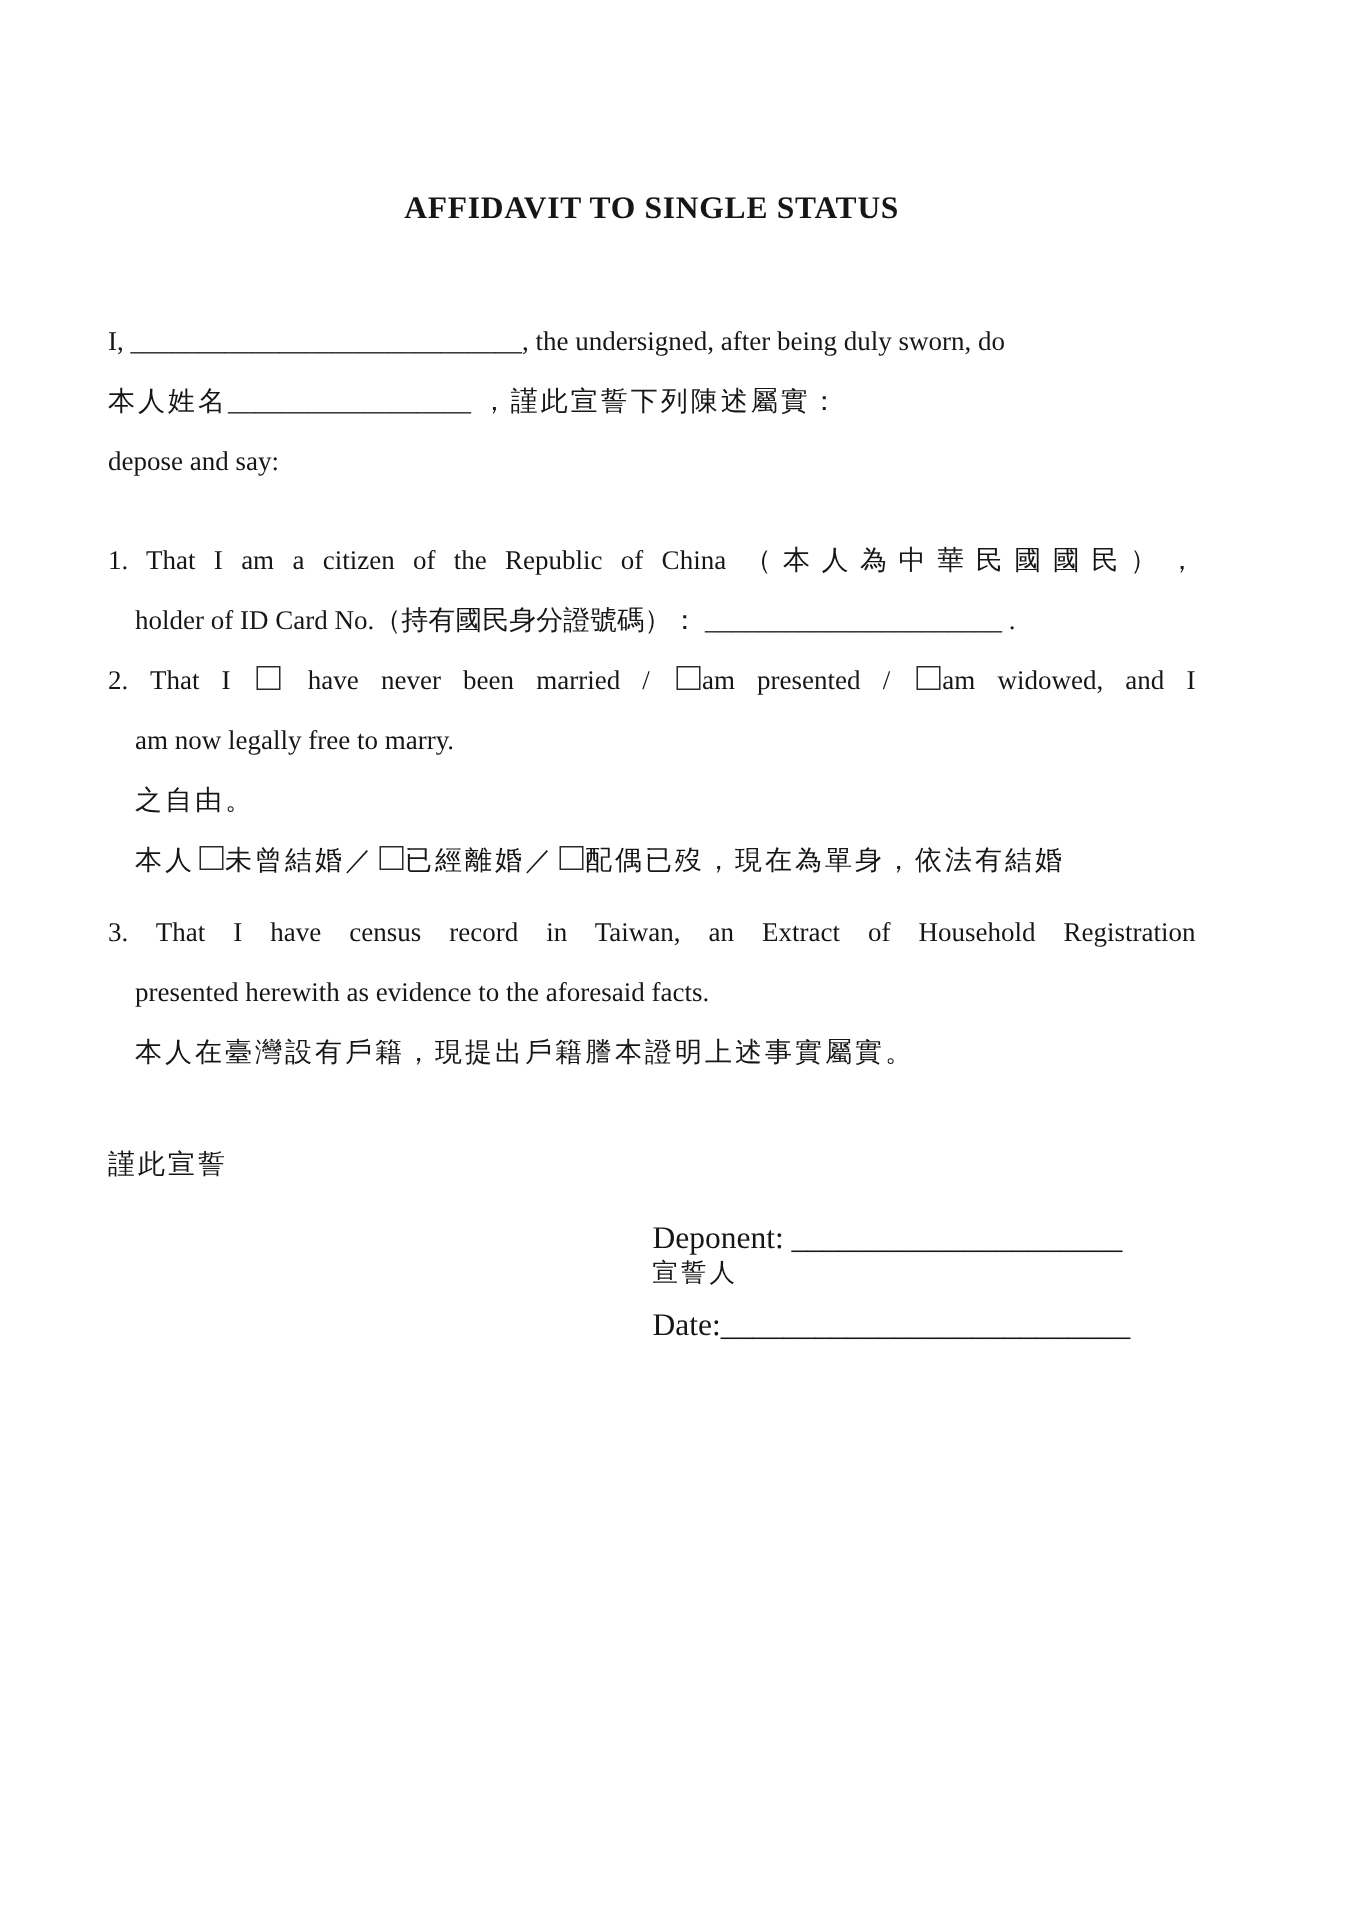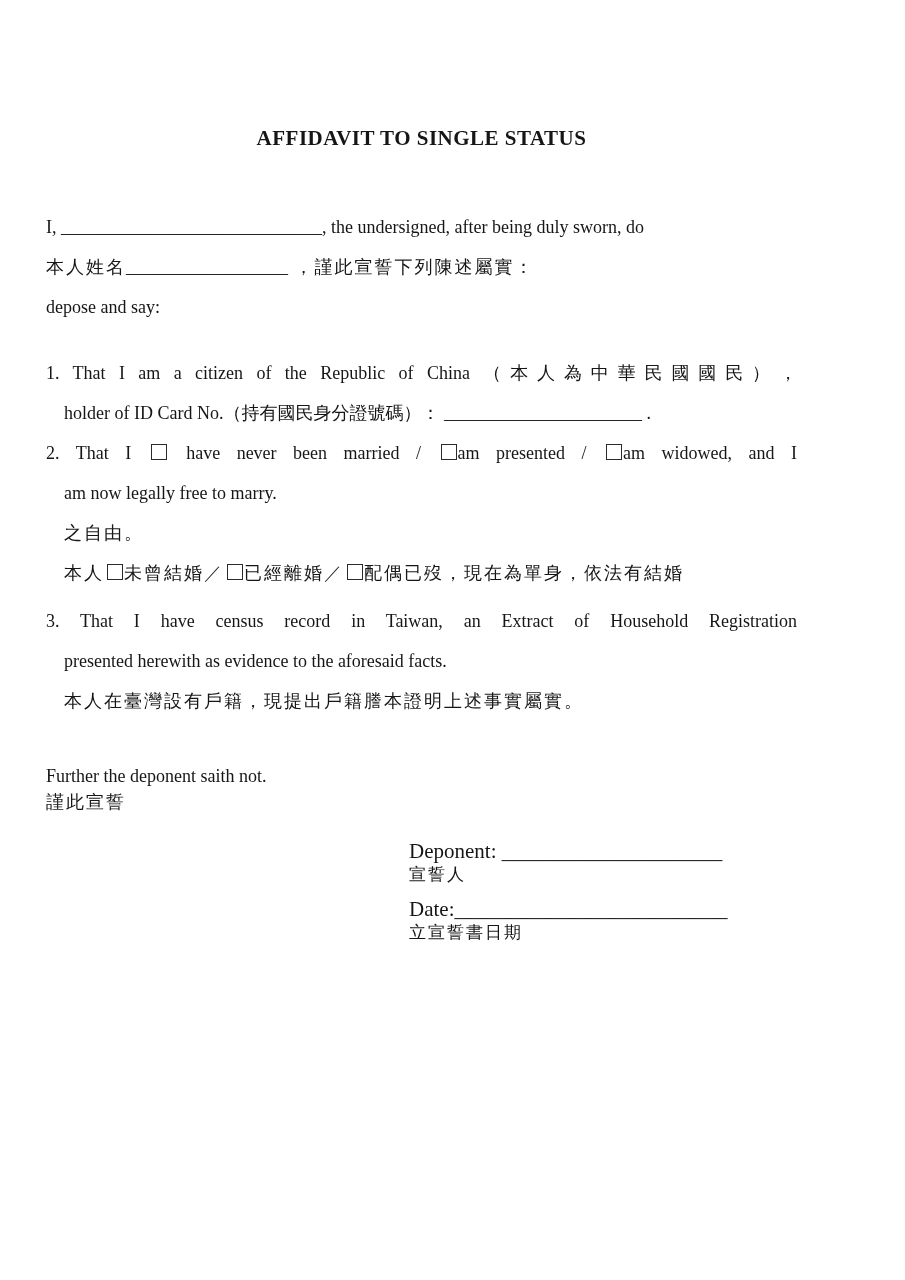--- a/index.html
+++ b/index.html
@@ -8,21 +8,21 @@
     width: 905px;
     height: 1280px;
     margin: 0 auto;
     background: #ffffff;
     font-family: "Liberation Serif", "DejaVu Serif", serif;
     color: #161616;
     overflow: hidden;
     box-sizing: border-box;
   }
   .doc {
-    padding: 126px 108px 0 46px;
+    padding: 126px 108px 0 72px;
   }
   .title-en {
     margin: 0;
     font-size: 21px;
     line-height: 25px;
     font-weight: bold;
     text-align: center;
     letter-spacing: 0.5px;
   }
   .title-zh {
@@ -109,26 +109,24 @@
       <div class="line indent zh"><span>本人</span><span class="checkbox tight"></span><span>未曾結婚／</span><span class="checkbox tight"></span><span>已經離婚／</span><span class="checkbox tight"></span><span>配偶已歿，現在為單身，依法有結婚</span></div>
     </div>
 
     <div class="para item3">
       <div class="line justify">3. That I have census record in Taiwan, an Extract of Household Registration</div>
       <div class="line indent">presented herewith as evidence to the aforesaid facts.</div>
       <div class="line indent zh">本人在臺灣設有戶籍，現提出戶籍謄本證明上述事實屬實。</div>
     </div>
 
     <div class="closing">
-      <div class="cline">Further the deponent saith not.</div>
       <div class="cline zh">謹此宣誓</div>
     </div>
 
     <div class="sig-block">
       <div class="sig-line"><span>Deponent: </span><span class="blank">_____________________</span></div>
       <div class="sig-zh">宣誓人</div>
       <div class="sig-gap"></div>
       <div class="sig-line"><span>Date:</span><span class="blank">__________________________</span></div>
-      <div class="sig-zh">立宣誓書日期</div>
     </div>
 
   </div>
 </div>
 
 </body></html>

